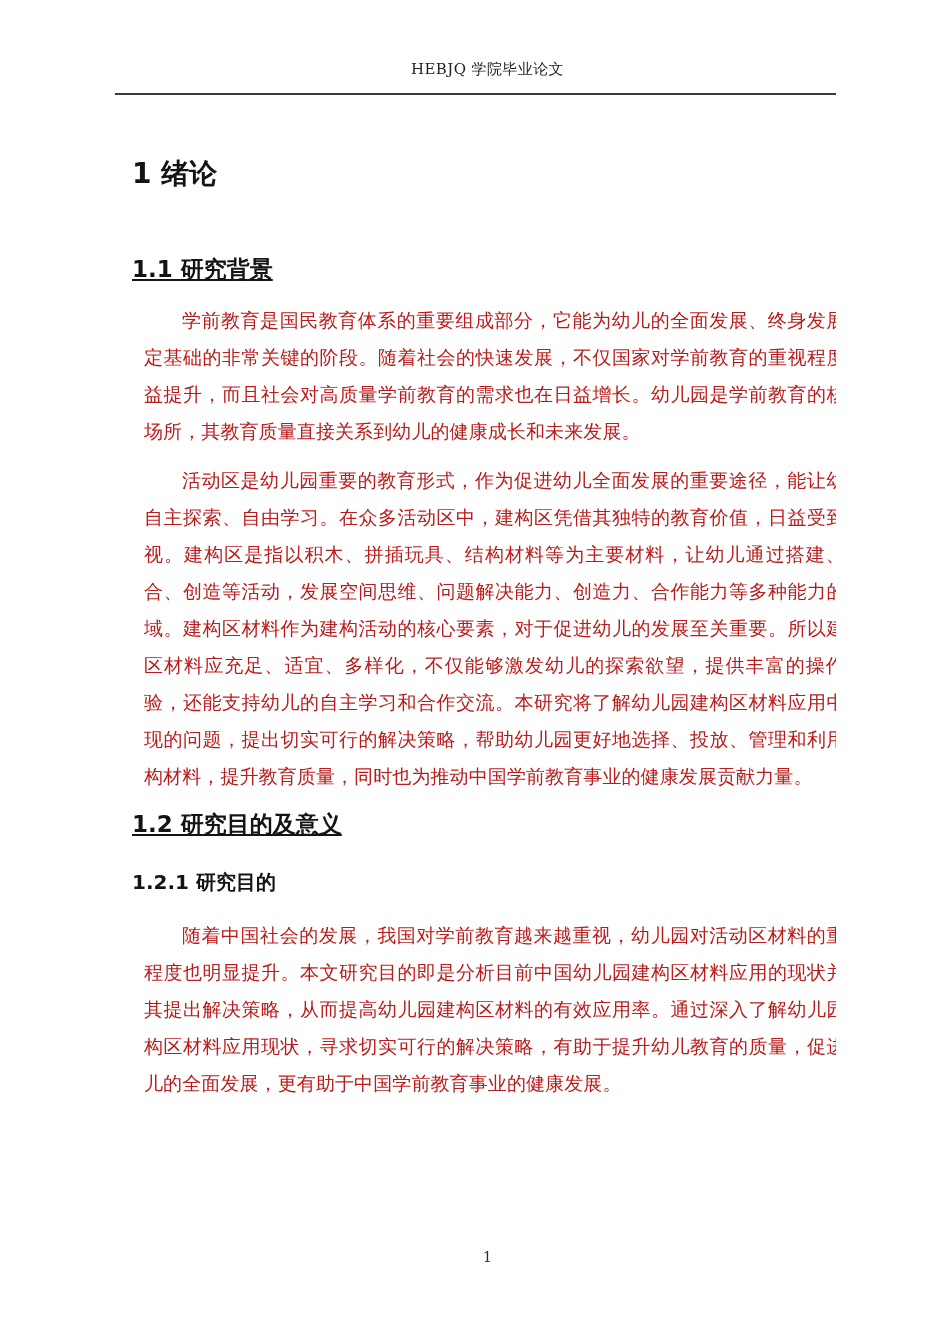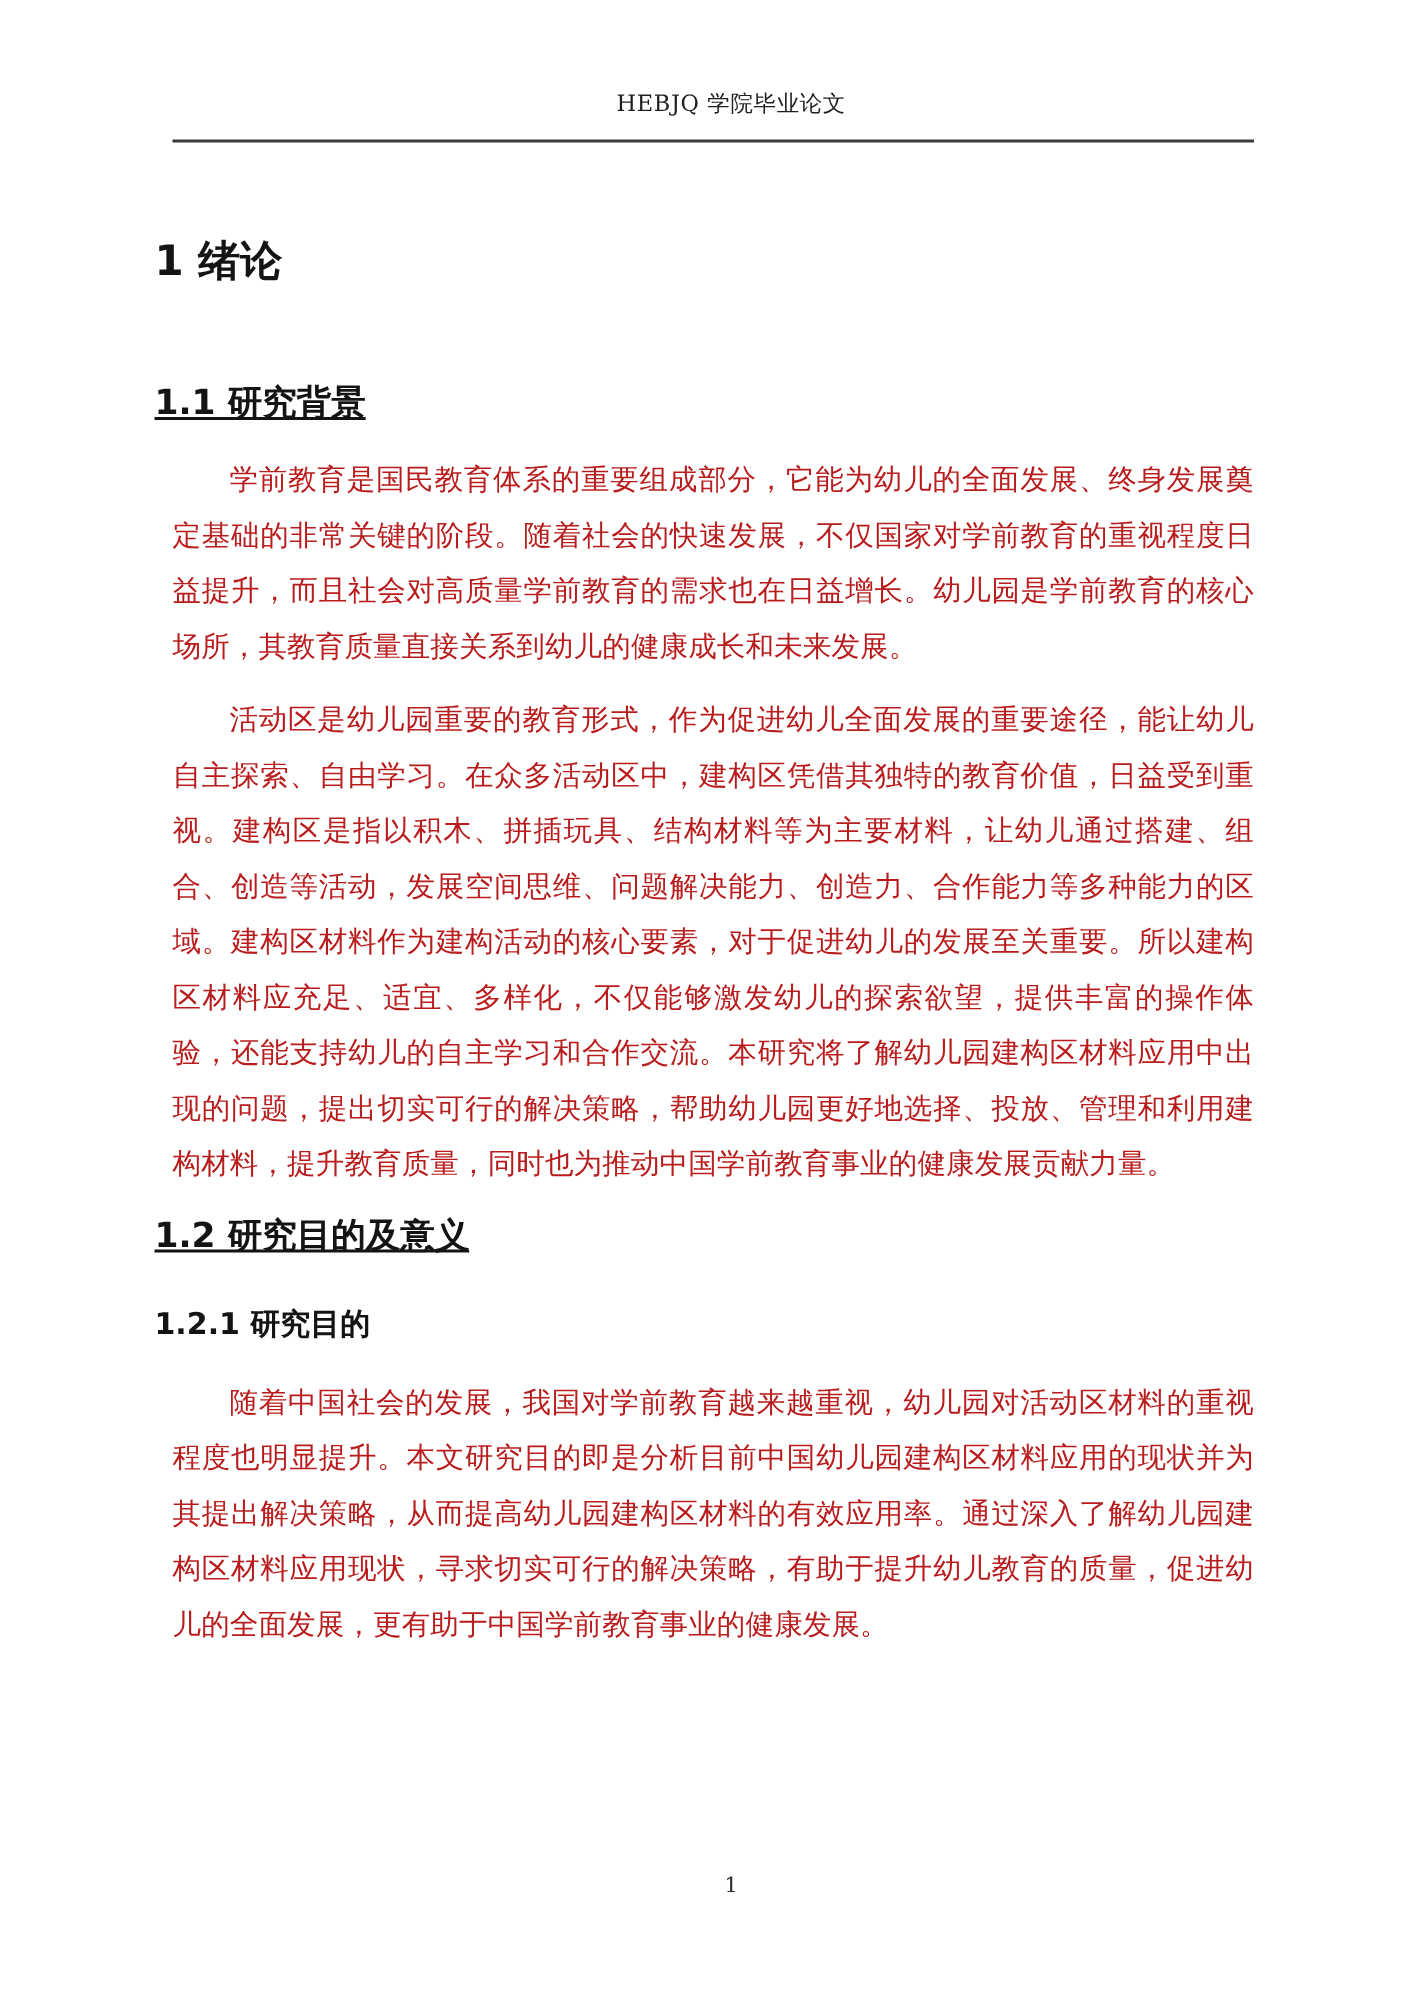--- a/index.html
+++ b/index.html
@@ -42,21 +42,21 @@
     left: 115px;
     top: 93px;
     width: 745px;
     height: 0;
     border-top: 2px solid #3c3c3c;
   }
 
   
   .content {
     position: absolute;
-    left: 103px;
+    left: 132px;
     top: 132px;
     width: 745px;
   }
 
   
   h1.chapter-title,
   h2.section-title,
   h3.subsection-title {
     font-family: "DejaVu Sans", "Liberation Sans", sans-serif;
     font-weight: bold;

